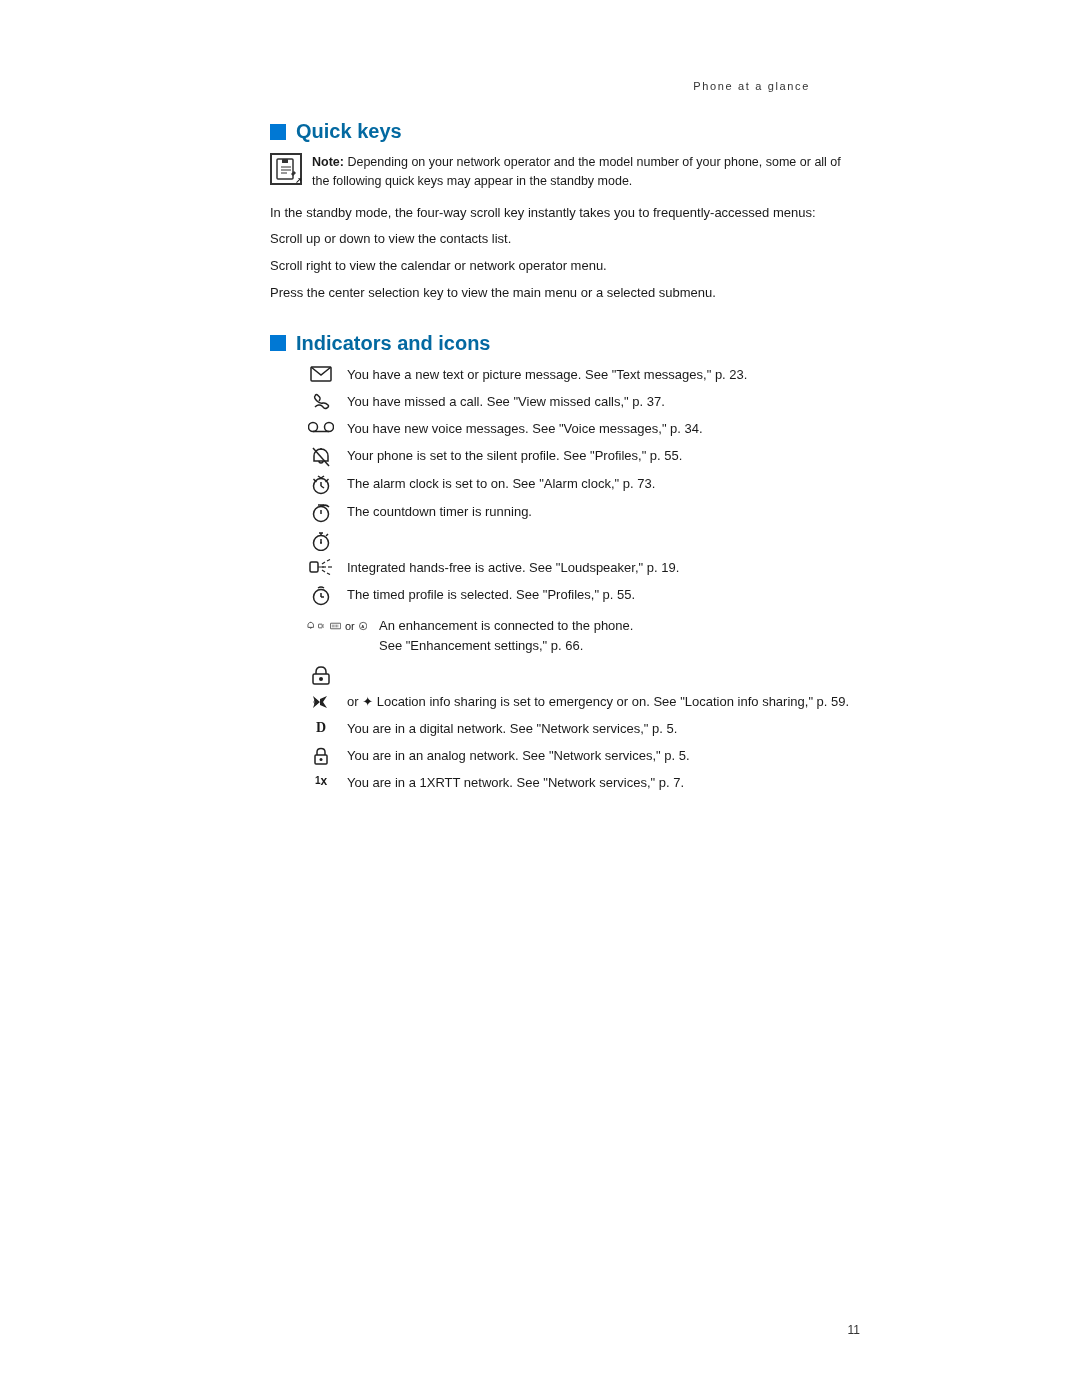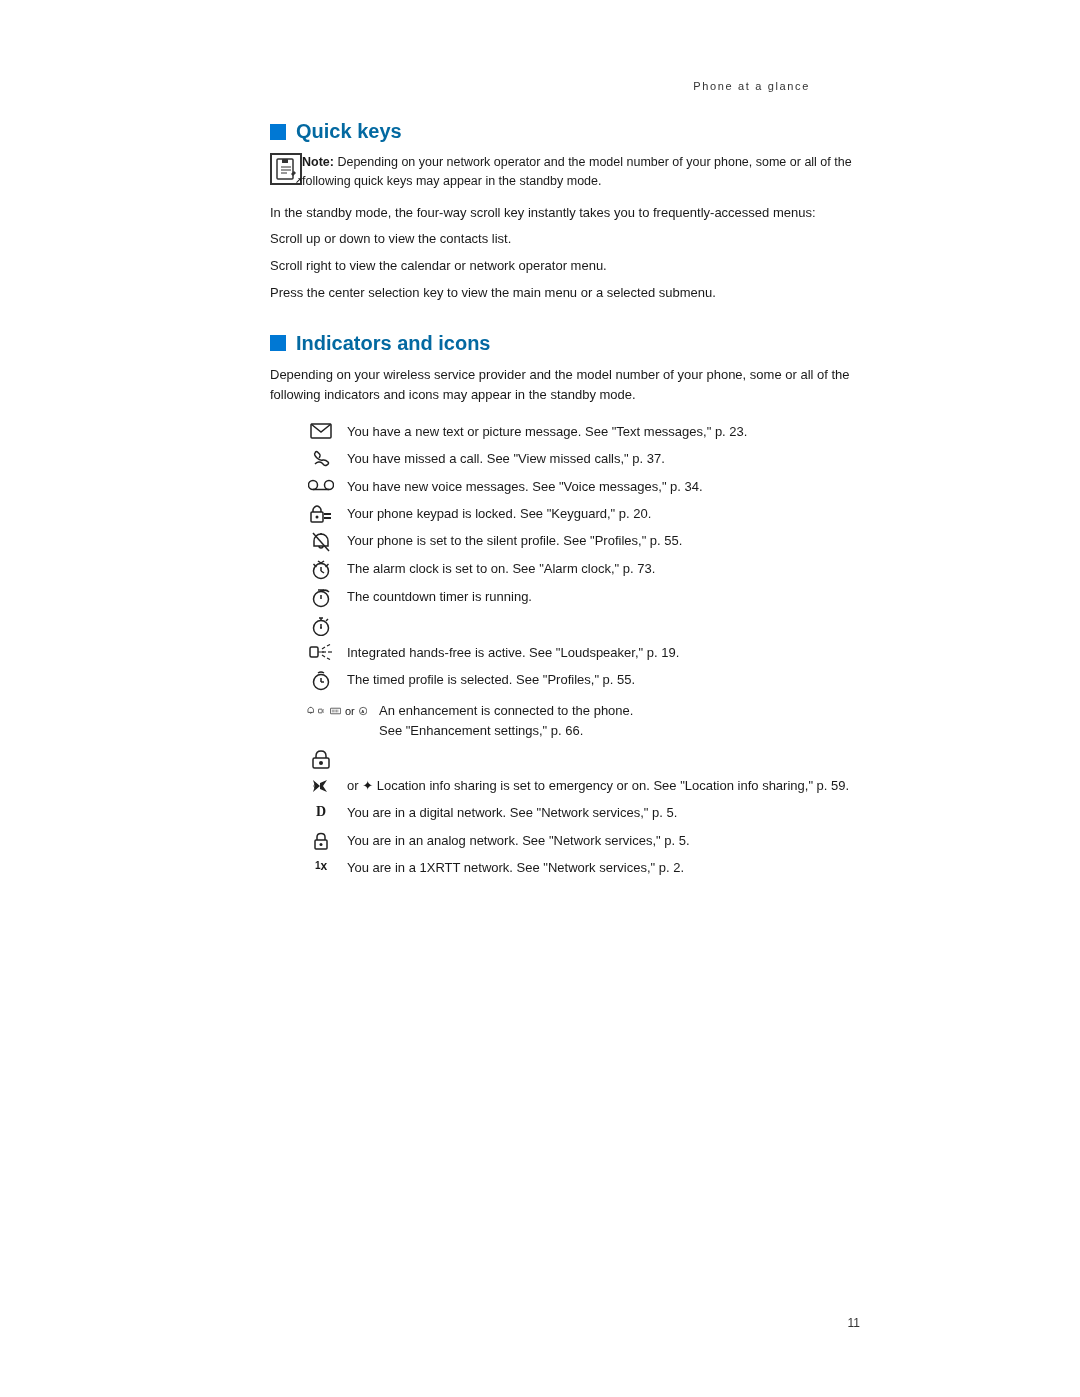--- a/index.html
+++ b/index.html
@@ -58,20 +58,21 @@
 
     .section-title {
       font-size: 20px;
       font-weight: bold;
       color: #0369a1;
     }
 
     
     .note-box {
       display: flex;
+      gap: 10px;
       margin-bottom: 12px;
     }
 
     .note-icon {
       width: 32px;
       height: 32px;
       border: 2px solid #333;
       display: flex;
       align-items: center;
       justify-content: center;
@@ -147,21 +148,21 @@
 
     .icon-desc {
       font-size: 13px;
       line-height: 1.55;
       flex: 1;
     }
 
     
     .page-number {
       position: absolute;
-      bottom: 67px;
+      bottom: 60px;
       right: 220px;
       font-size: 12px;
       color: #333;
     }
 
     .section-divider {
       margin-bottom: 14px;
     }
   </style>
 </head>
@@ -201,21 +202,20 @@
       <p class="body-text">Scroll right to view the calendar or network operator menu.</p>
       <p class="body-text">Press the center selection key to view the main menu or a selected submenu.</p>
     </div>
 
     <div class="indicators-section">
       <div class="section-heading">
         <span class="section-heading-icon"></span>
         <span class="section-title">Indicators and icons</span>
       </div>
 
-      <p class="indicators-intro">Depending on your wireless service provider and the model number of your phone, some or all of the following indicators and icons may appear in the standby mode.</p>
 
       <div class="icon-row">
         <div class="icon-cell">
           <svg width="22" height="16" viewBox="0 0 22 16" fill="none" xmlns="http://www.w3.org/2000/svg">
             <rect x="1" y="1" width="20" height="14" rx="1" stroke="#222" stroke-width="1.5" fill="none"></rect>
             <polyline points="1,1 11,9 21,1" stroke="#222" stroke-width="1.5" fill="none"></polyline>
           </svg>
         </div>
         <div class="icon-desc">You have a new text or picture message. See "Text messages," p. 23.</div>
       </div>
@@ -233,32 +233,20 @@
         <div class="icon-cell">
           <svg width="26" height="14" viewBox="0 0 26 14" fill="none" xmlns="http://www.w3.org/2000/svg">
             <circle cx="5" cy="7" r="4.5" stroke="#222" stroke-width="1.5" fill="none"></circle>
             <circle cx="21" cy="7" r="4.5" stroke="#222" stroke-width="1.5" fill="none"></circle>
             <line x1="5" y1="11.5" x2="21" y2="11.5" stroke="#222" stroke-width="1.5"></line>
           </svg>
         </div>
         <div class="icon-desc">You have new voice messages. See "Voice messages," p. 34.</div>
       </div>
 
-      <div class="icon-row">
-        <div class="icon-cell">
-          <svg width="22" height="18" viewBox="0 0 22 18" fill="none" xmlns="http://www.w3.org/2000/svg">
-            <rect x="1" y="7" width="12" height="10" rx="1" stroke="#222" stroke-width="1.5" fill="none"></rect>
-            <path d="M3 7 V5 C3 2.8 6 1 7 1 C8 1 11 2.8 11 5 V7" stroke="#222" stroke-width="1.5" fill="none"></path>
-            <circle cx="7" cy="12" r="1.5" fill="#222"></circle>
-            <line x1="14" y1="9" x2="21" y2="9" stroke="#222" stroke-width="2"></line>
-            <line x1="14" y1="13" x2="21" y2="13" stroke="#222" stroke-width="2"></line>
-          </svg>
-        </div>
-        <div class="icon-desc">Your phone keypad is locked. See "Keyguard," p. 20.</div>
-      </div>
 
       <div class="icon-row">
         <div class="icon-cell">
           <svg width="18" height="20" viewBox="0 0 18 20" fill="none" xmlns="http://www.w3.org/2000/svg">
             <path d="M9 2 C5 2, 2 5, 2 9 L2 14 L16 14 L16 9 C16 5, 13 2, 9 2 Z" stroke="#222" stroke-width="1.5" fill="none"></path>
             <line x1="9" y1="1" x2="9" y2="3" stroke="#222" stroke-width="1.5"></line>
             <path d="M7 14 C7 15.1, 7.9 16, 9 16 C10.1 16, 11 15.1, 11 14" stroke="#222" stroke-width="1.5" fill="none"></path>
             <line x1="1" y1="1" x2="17" y2="19" stroke="#222" stroke-width="1.5"></line>
           </svg>
         </div>
@@ -402,21 +390,21 @@
           </svg>
         </div>
         <div class="icon-desc">You are in an analog network. See "Network services," p. 5.</div>
       </div>
 
       <div class="icon-row">
         <div class="icon-cell" style="font-weight:bold;font-size:12px;font-family:Arial;">
           <span style="vertical-align:super;font-size:10px;">1</span>
             <span>x</span>
         </div>
-        <div class="icon-desc">You are in a 1XRTT network. See "Network services," p. 2.</div>
+        <div class="icon-desc">You are in a 1XRTT network. See "Network services," p. 7.</div>
       </div>
 
     </div>
   </div>
 
   <div class="page-number">11</div>
 
 </div>
 
 </body></html>

